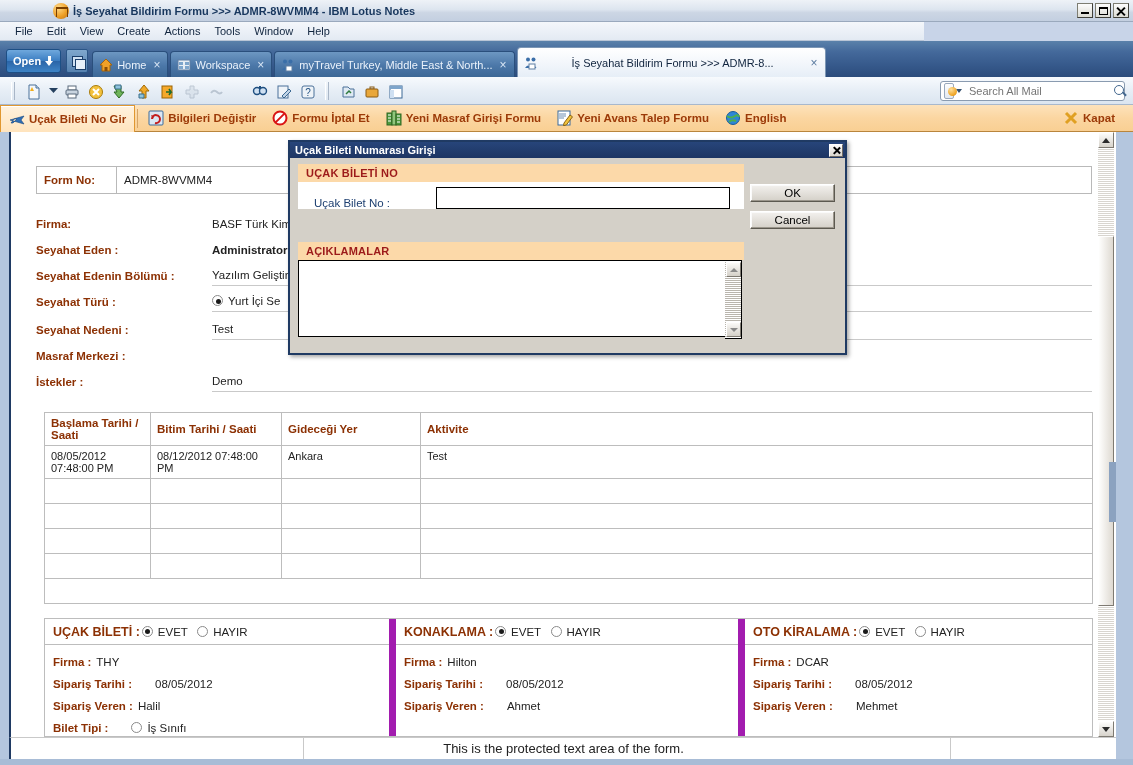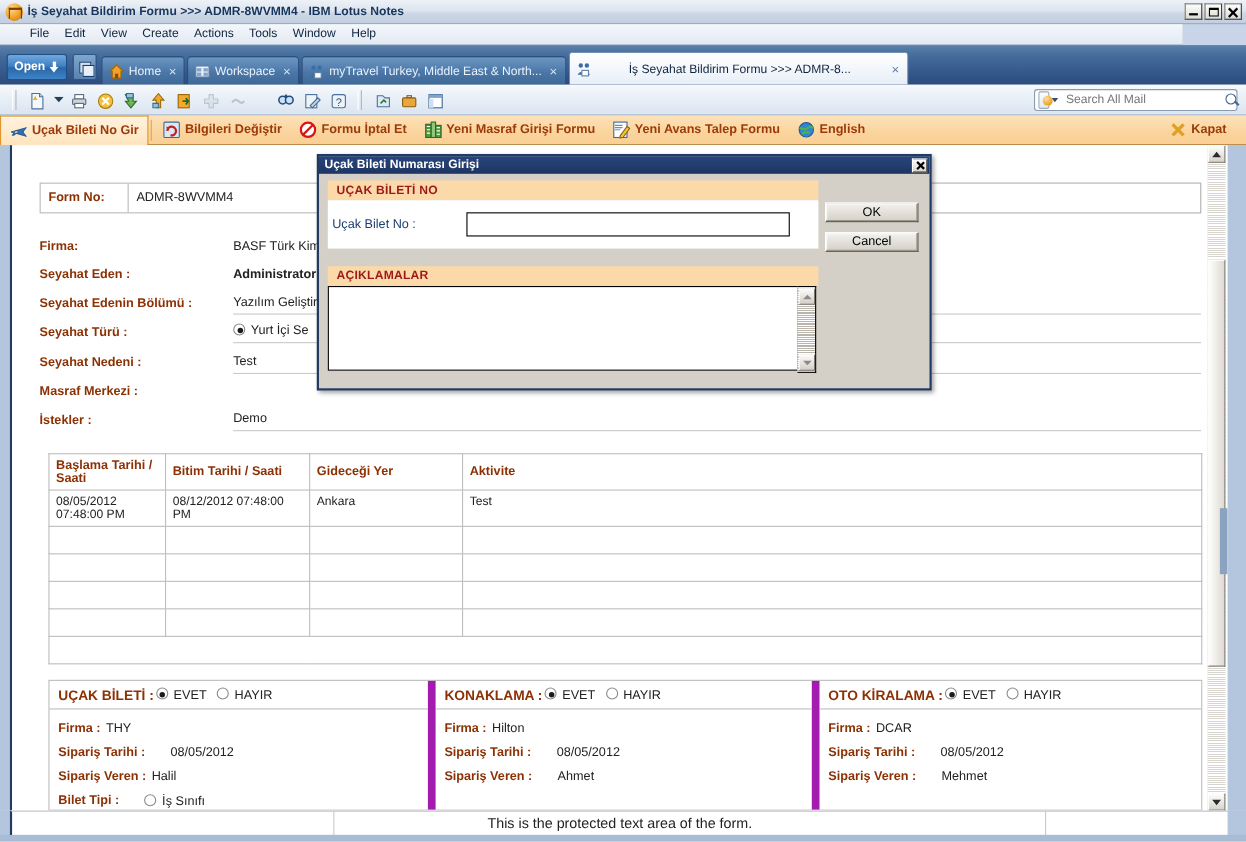--- a/index.html
+++ b/index.html
@@ -15,21 +15,21 @@
     position: relative;
     width: 1133px; height: 765px;
     background: #c8d4e8;
   }
 
   
   .titlebar {
     position: absolute; left: 0; top: 0; width: 1133px; height: 22px;
     background: linear-gradient(to bottom, #eef2f7 0%, #dde5ef 45%, #ccd6e4 60%, #c3cfe0 100%);
     border-bottom: 1px solid #9aa9bd;
-    display: flex; align-items: center;
+    display: flex; align-items: center; padding-left: 48px;
   }
   .titlebar .tb-icon {
     width: 16px; height: 16px; margin: 0 4px 0 5px;
     border-radius: 50%;
     background: radial-gradient(circle at 35% 30%, #ffd98a 0%, #eea026 55%, #c06f10 100%);
     position: relative; flex: 0 0 auto;
   }
   .titlebar .tb-icon::before {
     content: ""; position: absolute; left: 3px; top: 4px; width: 10px; height: 8px;
     border-top: 2px solid #7a3f00;
@@ -47,24 +47,24 @@
     position: relative; cursor: pointer;
   }
   .winbtn i { position: absolute; display: block; background: #000; }
   .wb-min i { left: 3px; bottom: 3px; width: 8px; height: 2px; }
   .wb-max i { left: 3px; top: 3px; width: 9px; height: 8px; background: none; border: 1px solid #000; border-top-width: 2px; }
   .wb-close i { left: 6px; top: 2px; width: 2px; height: 11px; transform: rotate(45deg); }
   .wb-close i.b { transform: rotate(-45deg); }
 
   
   .menubar {
-    position: absolute; left: 0; top: 22px; width: 1075px; height: 19px;
+    position: absolute; left: 0; top: 22px; width: 924px; height: 19px;
     background: linear-gradient(to bottom, #f4f7fb, #e3eaf3);
     border-bottom: 1px solid #b9c5d6;
-    display: flex; align-items: center; padding-left: 20px;
+    display: flex; align-items: center; padding-left: 8px;
   }
   .menubar .mi {
     padding: 1px 7px; font-size: 11px; color: #10243e; cursor: default;
   }
 
   
   .tabstrip {
     position: absolute; left: 0; top: 41px; width: 1133px; height: 36px;
     background: linear-gradient(to bottom, #4f769f 0%, #3d6punkt 1%, #3c6390 35%, #2d5280 100%);
     background: linear-gradient(to bottom, #5a81aa 0%, #44699b 30%, #35588a 70%, #2c4c7c 100%);
@@ -330,21 +330,21 @@
   .dlg-close::before { transform: rotate(45deg); }
   .dlg-close::after { transform: rotate(-45deg); }
   .dlg-body { position: relative; padding: 6px; height: 197px; }
   .sec-head {
     background: #fcd9a9; padding: 3px 8px;
     color: #9c1a1a; font-weight: bold; font-size: 11px; letter-spacing: .2px;
   }
   .sec1 { position: absolute; left: 8px; top: 6px; width: 446px; height: 66px; border:none; background:transparent;}
   .sec1 .sec-head { width: 446px; }
   .sec1 .sec-field {
-    background:#fff; height: 44px; display:flex; align-items:center; padding-left: 4px;
+    background:#fff; height: 27px; display:flex; align-items:flex-end; padding-left: 16px;
   }
   .sec1 .fl { color:#1d3f70; font-size: 11.5px; width: 122px; }
   .sec1 input {
     width: 294px; height: 22px; border: 1px solid #000; outline:none;
     font-family:"Liberation Sans", sans-serif; font-size: 11.5px; padding: 0 3px;
   }
   .sec2 { position: absolute; left: 8px; top: 84px; width: 446px; background:transparent; border:none;}
   .sec2 .sec-head { width: 446px; }
   .sec2 .ta-wrap { display:flex; }
   .sec2 textarea {

